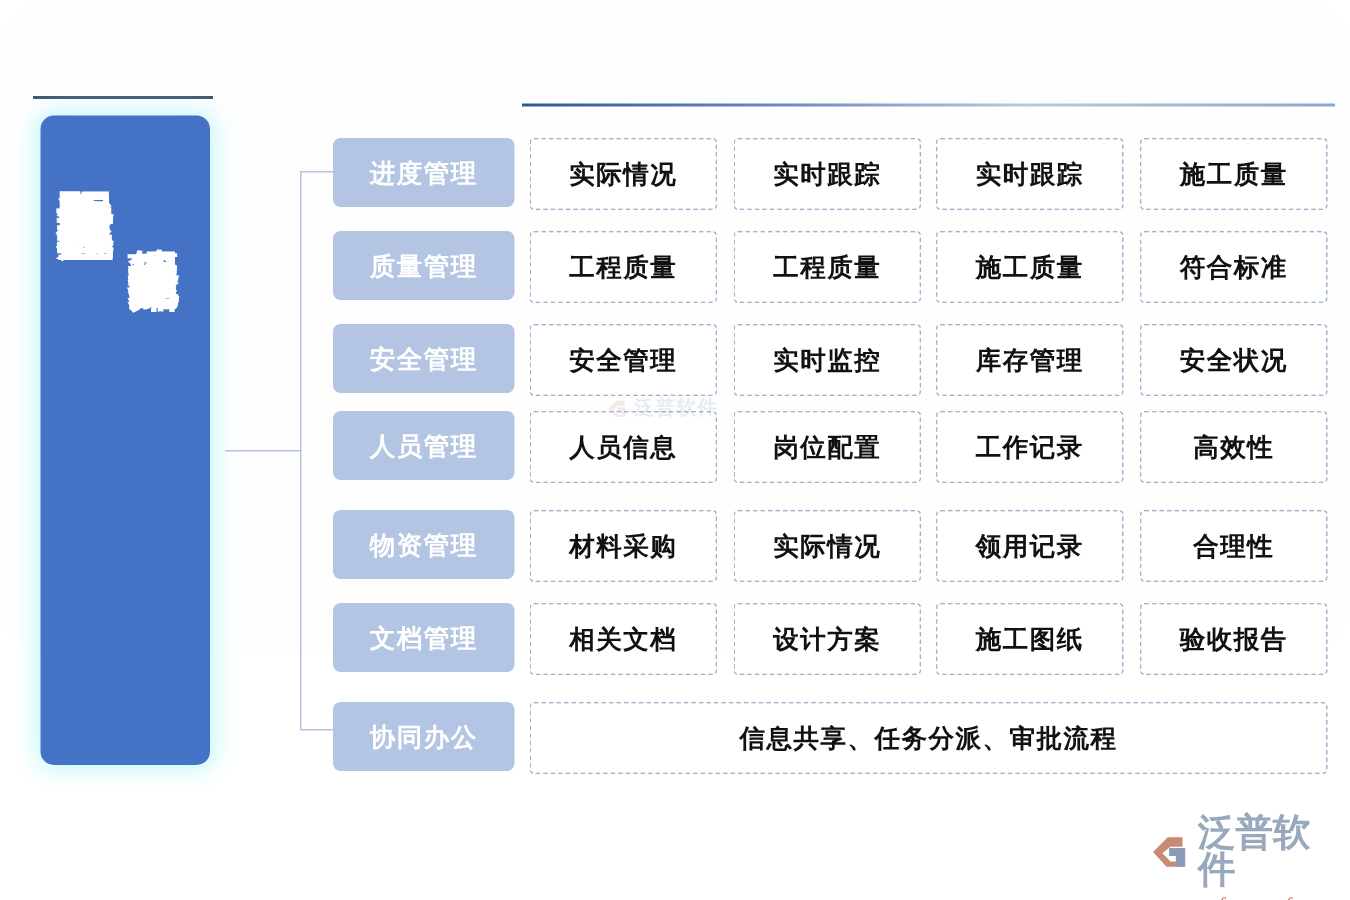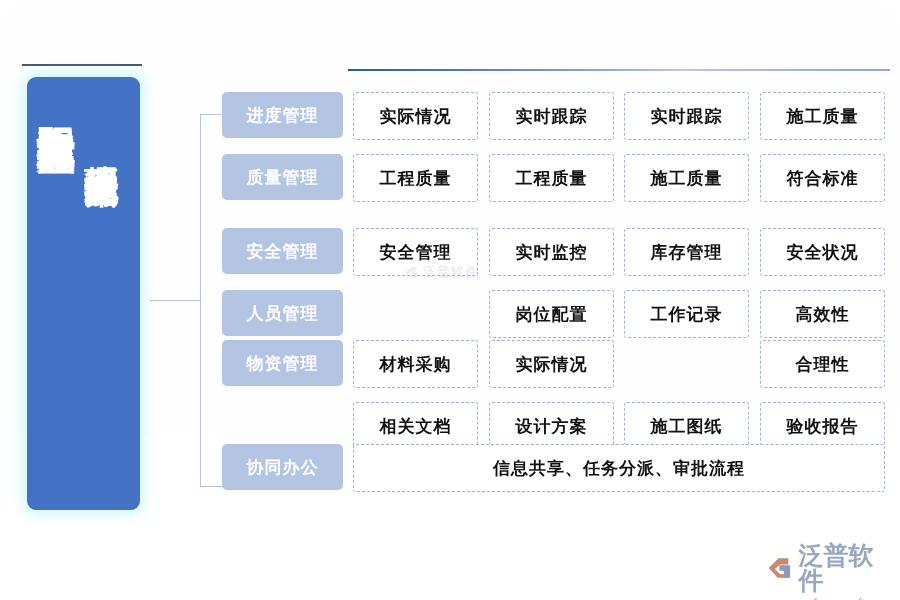--- a/index.html
+++ b/index.html
@@ -221,50 +221,53 @@
   </div>
 
   <div class="row" style="top:154px;font-family:Liberation Serif, serif;">
     <div class="row-label">质量管理</div>
     <div class="card c0">工程质量</div>
     <div class="card c1">工程质量</div>
     <div class="card c2">施工质量</div>
     <div class="card c3">符合标准</div>
   </div>
 
-  <div class="row" style="top:228px;font-family:Liberation Mono, monospace;">
+  <div class="row" style="top:216px;font-family:Liberation Mono, monospace;">
     <div class="row-label">安全管理</div>
     <div class="card c0">安全管理</div>
     <div class="card c1">实时监控</div>
     <div class="card c2">库存管理</div>
     <div class="card c3">安全状况</div>
   </div>
 
-  <div class="row" style="top:290px;">
+  <div class="row" style="top:274px;">
     <div class="row-label">人员管理</div>
+    <div class="card c0">人员信息</div>
     <div class="card c1">岗位配置</div>
     <div class="card c2">工作记录</div>
     <div class="card c3">高效性</div>
   </div>
 
   <div class="row" style="top:340px;">
     <div class="row-label">物资管理</div>
     <div class="card c0">材料采购</div>
     <div class="card c1">实际情况</div>
+    <div class="card c2">领用记录</div>
     <div class="card c3">合理性</div>
   </div>
 
   <div class="row" style="top:402px;">
+    <div class="row-label">文档管理</div>
     <div class="card c0">相关文档</div>
     <div class="card c1">设计方案</div>
     <div class="card c2">施工图纸</div>
     <div class="card c3">验收报告</div>
   </div>
 
-  <div class="row" style="top:444px;">
+  <div class="row" style="top:468px;">
     <div class="row-label">协同办公</div>
     <div class="card card-wide">信息共享、任务分派、审批流程</div>
   </div>
 
   <div class="watermark-mid">
     <svg width="16" height="13" viewBox="0 0 32 26">
       <path d="M3 13 L14 2 L25 2 L25 9 L16 9 L10 15 L16 21 L25 21 L25 24 L13 24 Z" fill="#c98a72"></path>
       <path d="M16 11 L26 11 L26 23 L20 23 L20 16 L16 16 Z" fill="#8c9bb5"></path>
     </svg>
     <span class="wm-text">泛普软件</span>

